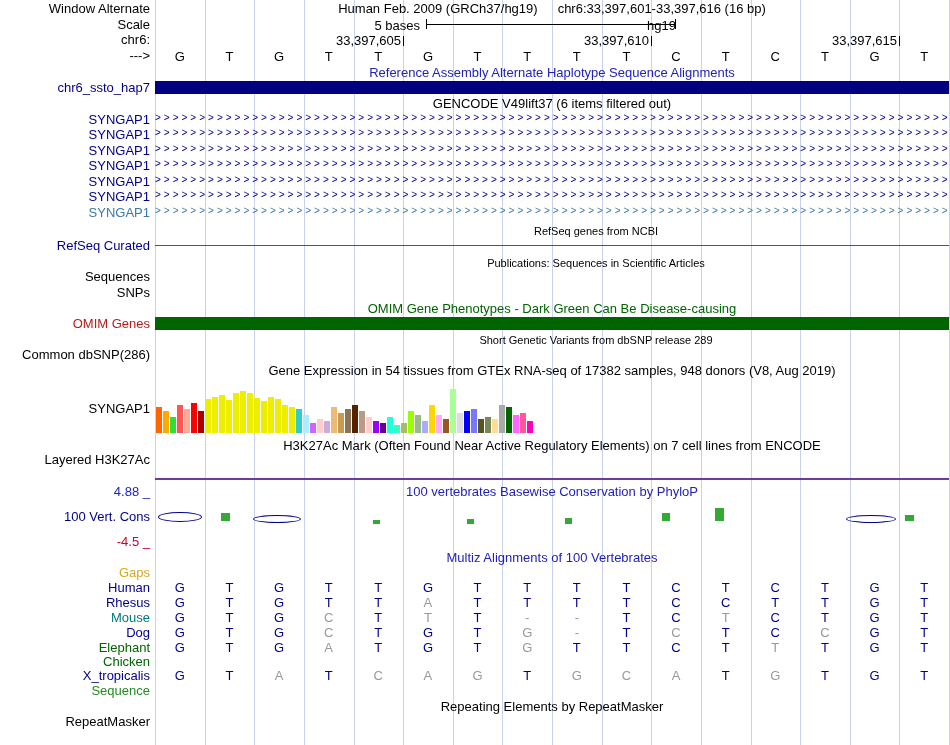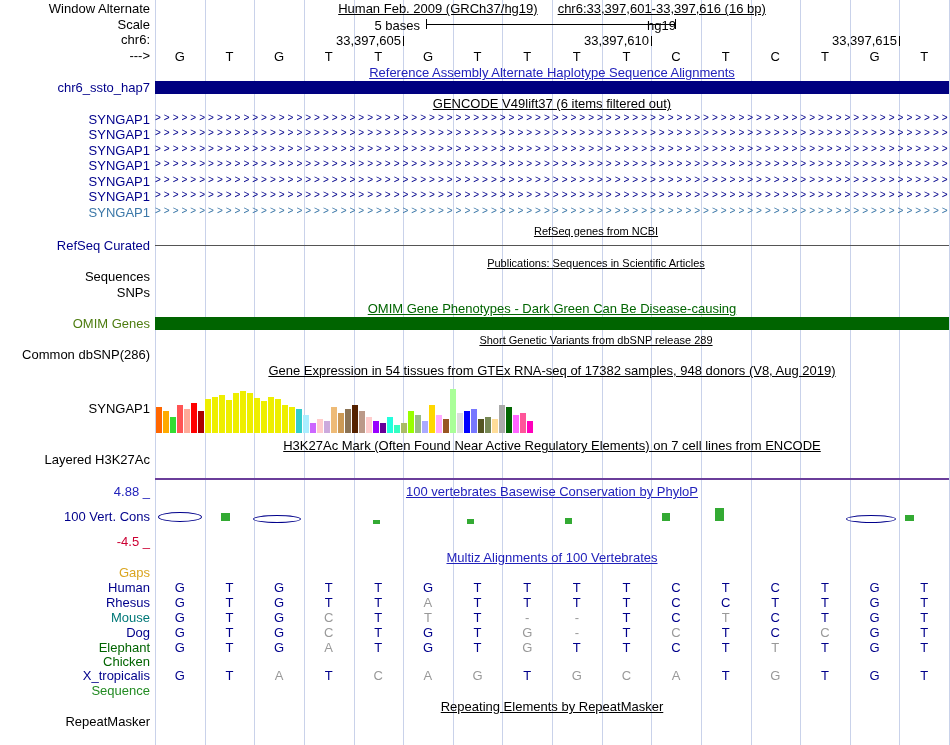--- a/index.html
+++ b/index.html
@@ -1,20 +1,20 @@
 <!DOCTYPE html>
 <html><head>
 <meta charset="utf-8">
 <style>
   html,body{margin:0;padding:0;background:#fff;}
   .canvas{position:relative;width:950px;height:745px;background:#fff;overflow:hidden;
           font-family:"Liberation Sans",sans-serif;color:#000;}
   .abs{position:absolute;}
   .label{position:absolute;left:0;width:150px;text-align:right;font-size:13px;line-height:14px;white-space:nowrap;}
-  .ctitle{position:absolute;left:155px;width:794px;text-align:center;font-size:13px;line-height:14px;white-space:nowrap;text-decoration:underline;}
+  .ctitle{position:absolute;left:155px;width:794px;text-align:center;font-size:13px;line-height:14px;white-space:nowrap;}
   .note{font-size:11px;margin-left:44px;}
   .l-blue{color:#00008B;}
   .t-blue{color:#2222BB;}
   .t-green{color:#006400;}
 </style>
 </head>
 <body>
 
 <div class="canvas">
 
@@ -102,21 +102,21 @@
 
   <div class="ctitle note" style="top:224px">RefSeq genes from NCBI</div>
   <div class="label l-blue" style="top:239px">RefSeq Curated</div>
   <div class="abs" style="left:155px;top:245px;width:794px;height:1px;background:#555"></div>
 
   <div class="ctitle note" style="top:256px">Publications: Sequences in Scientific Articles</div>
   <div class="label" style="top:270px">Sequences</div>
   <div class="label" style="top:286px">SNPs</div>
 
   <div class="ctitle t-green" style="top:302px">OMIM Gene Phenotypes - Dark Green Can Be Disease-causing</div>
-  <div class="label" style="top:317px;color:#4d7c0f">OMIM Genes</div>
+  <div class="label" style="top:317px;color:#b91c1c">OMIM Genes</div>
   <div class="abs" style="left:155px;top:317px;width:794px;height:13px;background:#006400"></div>
 
   <div class="ctitle note" style="top:333px">Short Genetic Variants from dbSNP release 289</div>
   <div class="label" style="top:348px">Common dbSNP(286)</div>
 
   <div class="ctitle" style="top:364px">Gene Expression in 54 tissues from GTEx RNA-seq of 17382 samples, 948 donors (V8, Aug 2019)</div>
   <div class="label" style="top:402px">SYNGAP1</div>
   <div id="gtex-bars">
       <div style="position: absolute; left: 156px; top: 407px; width: 6px; height: 26px; background: rgb(255, 102, 0);"></div>
       <div style="position: absolute; left: 163px; top: 411px; width: 6px; height: 22px; background: rgb(255, 170, 0);"></div>

